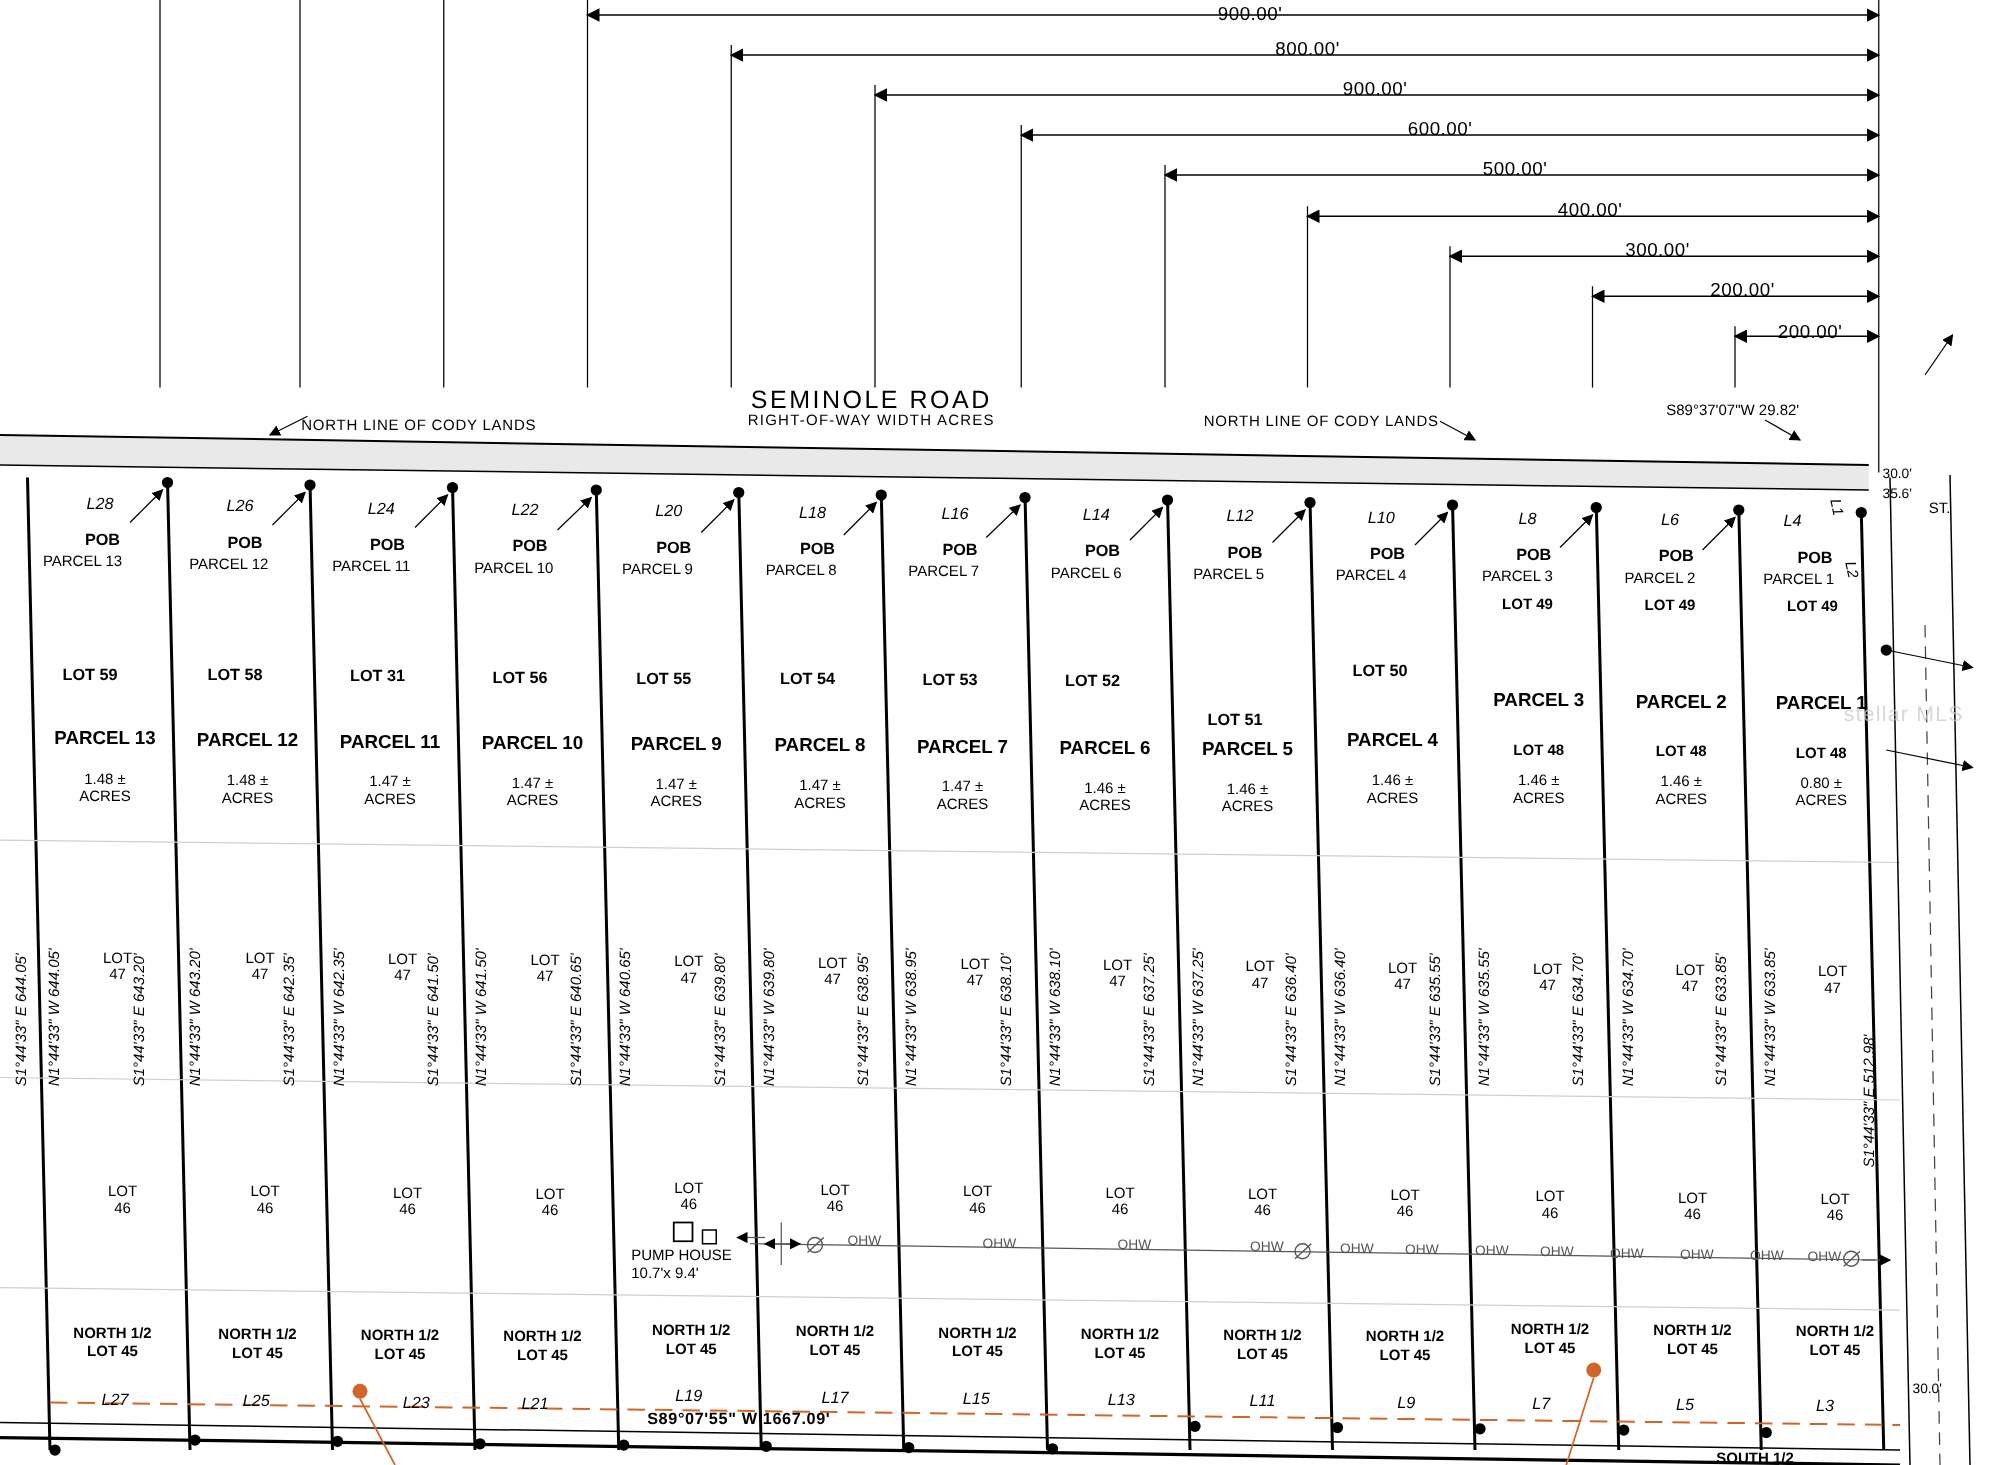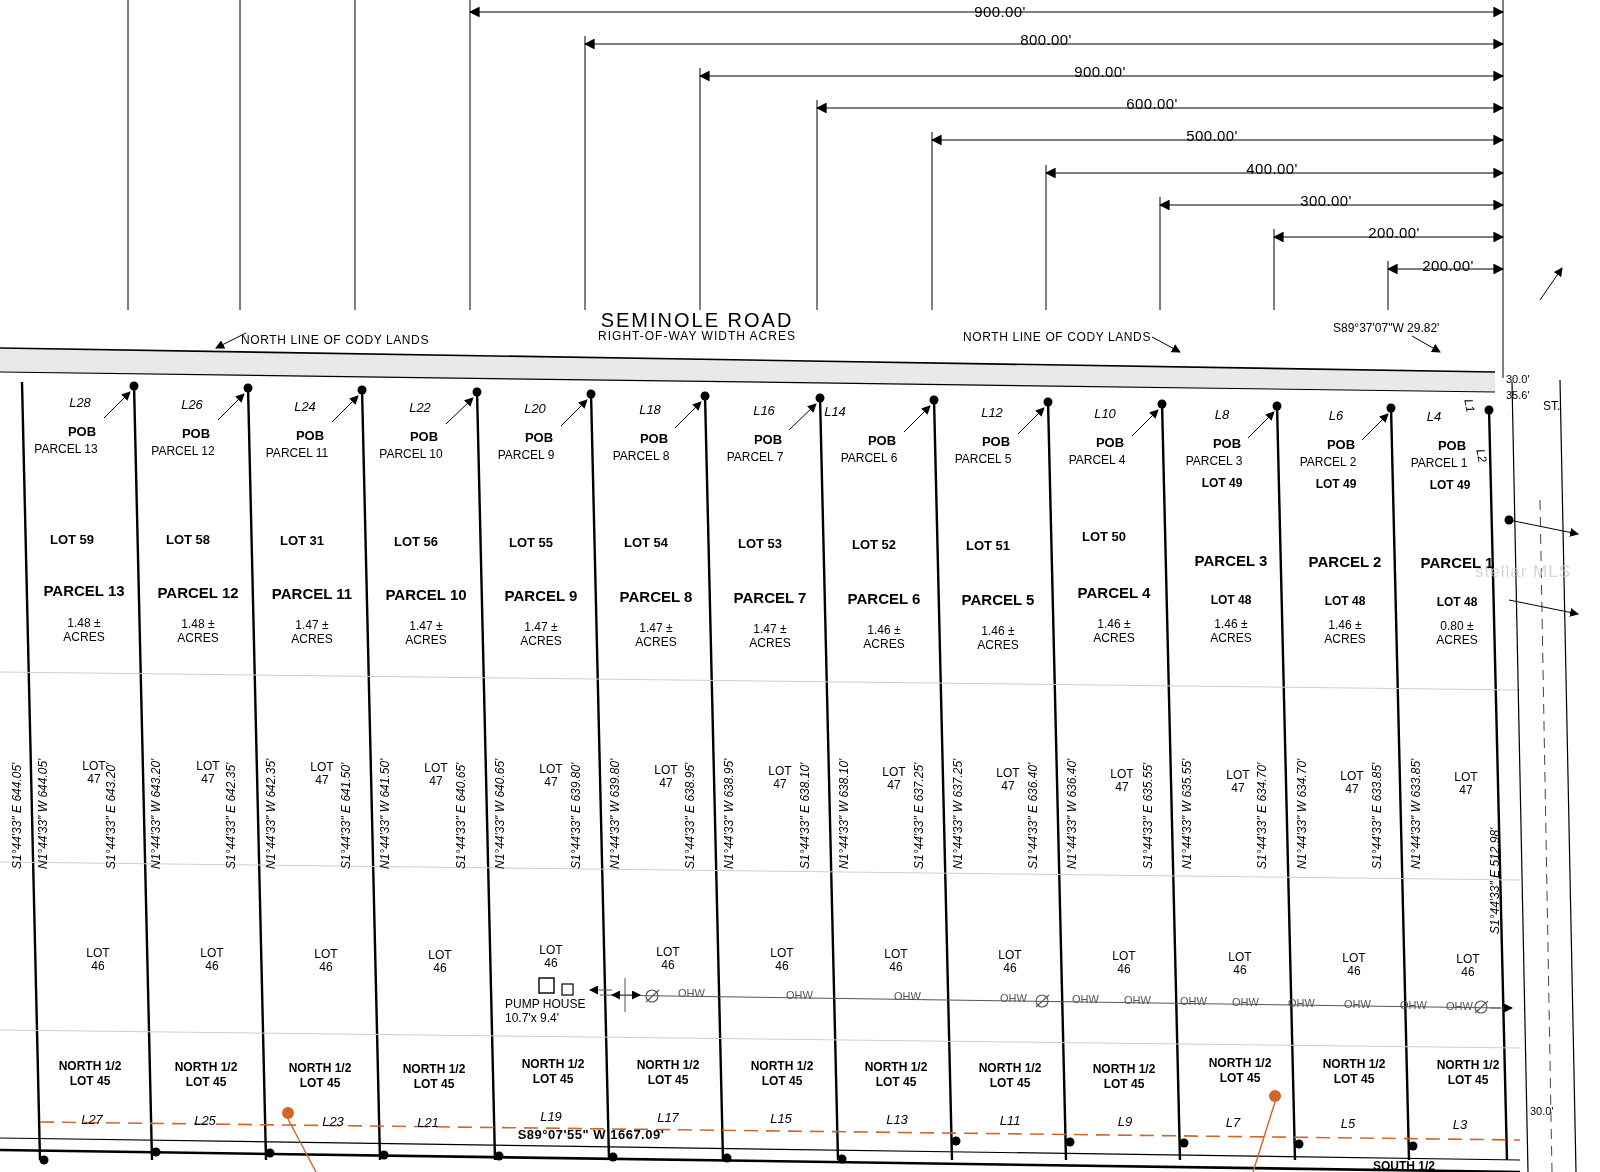--- a/index.html
+++ b/index.html
@@ -203,21 +203,21 @@
 <div class="lbl sm" style="left:963px;top:331px;letter-spacing:.6px">NORTH LINE OF CODY LANDS</div>
 <div class="lbl sm" style="left:1333px;top:322px">S89°37'07"W 29.82'</div>
 
 <div class="lbl c ital md" style="left:80px;top:396px">L28</div>
 <div class="lbl c ital md" style="left:192px;top:398px">L26</div>
 <div class="lbl c ital md" style="left:305px;top:400px">L24</div>
 <div class="lbl c ital md" style="left:420px;top:401px">L22</div>
 <div class="lbl c ital md" style="left:535px;top:402px">L20</div>
 <div class="lbl c ital md" style="left:650px;top:403px">L18</div>
 <div class="lbl c ital md" style="left:764px;top:404px">L16</div>
-<div class="lbl c ital md" style="left:835px;top:405px">L14</div>
+<div class="lbl c ital md" style="left:877px;top:405px">L14</div>
 <div class="lbl c ital md" style="left:992px;top:406px">L12</div>
 <div class="lbl c ital md" style="left:1105px;top:407px">L10</div>
 <div class="lbl c ital md" style="left:1222px;top:408px">L8</div>
 <div class="lbl c ital md" style="left:1336px;top:409px">L6</div>
 <div class="lbl c ital md" style="left:1434px;top:410px">L4</div>
 
 <div class="lbl ital sm" style="left:1474px;top:398px;transform:rotate(78deg);transform-origin:left top">L1</div>
 <div class="lbl ital sm" style="left:1486px;top:448px;transform:rotate(78deg);transform-origin:left top">L2</div>
 
 <div class="lbl c ital md" style="left:92px;top:1113px">L27</div>
@@ -338,21 +338,21 @@
 <div class="lbl c sm" style="left:884px;top:638px">ACRES</div>
 <div class="lbl c sm" style="left:894px;top:766px">LOT<br>47</div>
 <div class="lbl c sm" style="left:896px;top:948px">LOT<br>46</div>
 <div class="lbl c sm bold" style="left:896px;top:1061px">NORTH 1/2</div>
 <div class="lbl c sm bold" style="left:896px;top:1076px">LOT 45</div>
 <div class="bear" style="left:812px;top:855px;transform:rotate(-90deg)">S1°44'33" E  638.10'</div>
 <div class="bear" style="left:851px;top:855px;transform:rotate(-90deg)">N1°44'33" W  638.10'</div>
 
 <div class="lbl c bold md" style="left:996px;top:435px">POB</div>
 <div class="lbl c sm" style="left:983px;top:453px">PARCEL 5</div>
-<div class="lbl c md bold" style="left:988px;top:539px">LOT 51</div>
+<div class="lbl c md bold" style="left:988px;top:569px">LOT 51</div>
 <div class="lbl c lg" style="left:998px;top:592px">PARCEL 5</div>
 <div class="lbl c sm" style="left:998px;top:625px">1.46 ±</div>
 <div class="lbl c sm" style="left:998px;top:639px">ACRES</div>
 <div class="lbl c sm" style="left:1008px;top:767px">LOT<br>47</div>
 <div class="lbl c sm" style="left:1010px;top:949px">LOT<br>46</div>
 <div class="lbl c sm bold" style="left:1010px;top:1062px">NORTH 1/2</div>
 <div class="lbl c sm bold" style="left:1010px;top:1077px">LOT 45</div>
 <div class="bear" style="left:926px;top:855px;transform:rotate(-90deg)">S1°44'33" E  637.25'</div>
 <div class="bear" style="left:965px;top:855px;transform:rotate(-90deg)">N1°44'33" W  637.25'</div>
 

